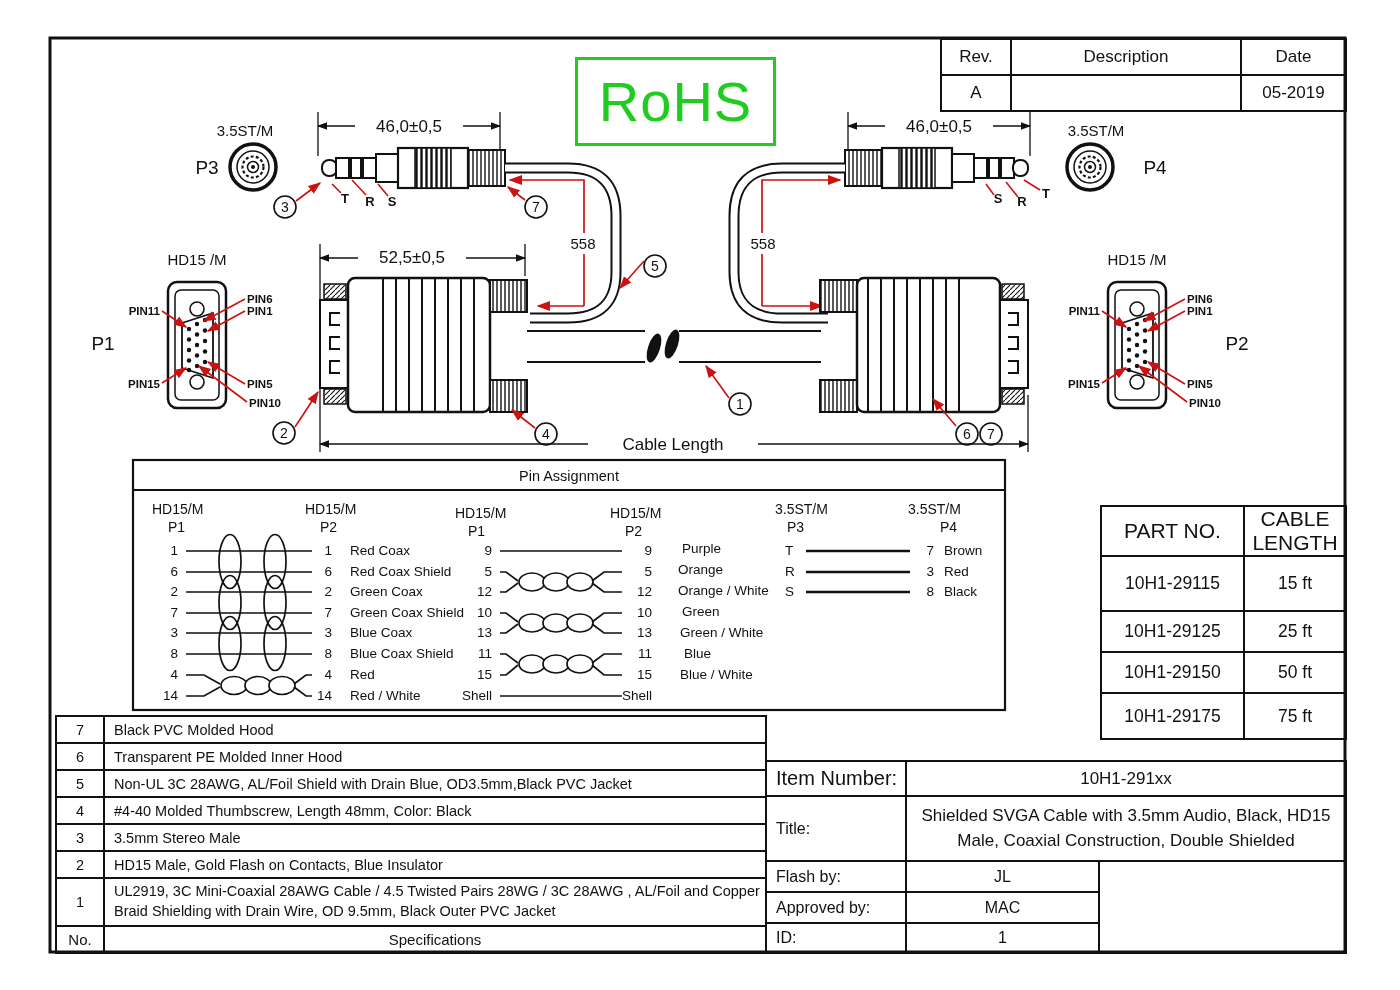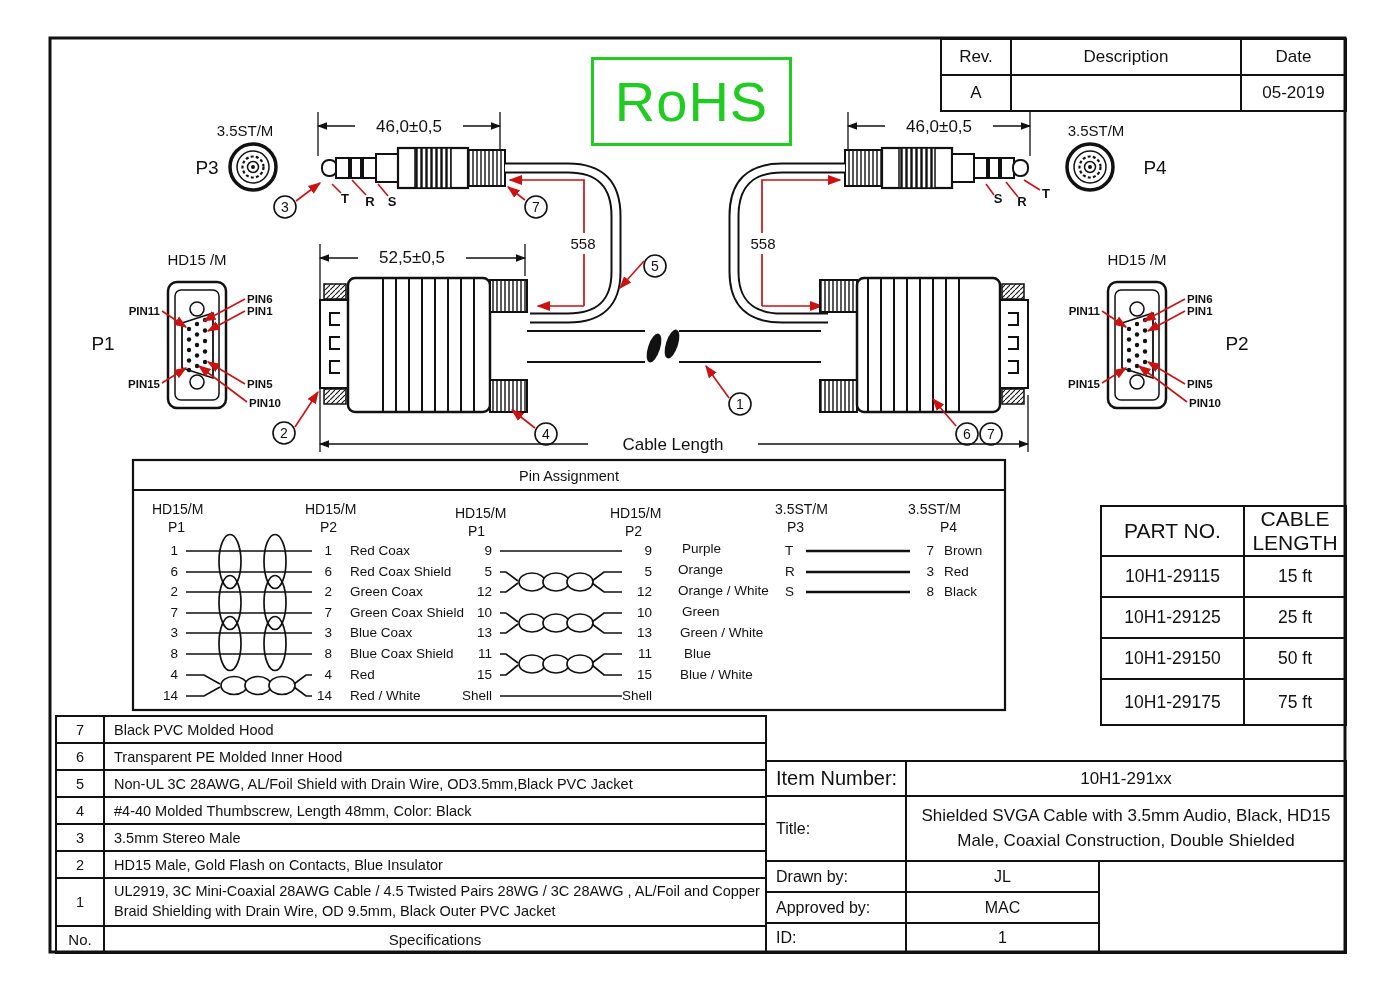--- a/index.html
+++ b/index.html
@@ -1,21 +1,21 @@
 <!DOCTYPE html>
 <html><head>
 <meta charset="utf-8">
 <style>
   html,body{margin:0;padding:0;background:#fff;}
   body{width:1400px;height:990px;position:relative;font-family:"Liberation Sans",sans-serif;color:#111;}
   .abs{position:absolute;}
   svg text{font-family:"Liberation Sans",sans-serif;fill:#111;}
   table{border-collapse:collapse;table-layout:fixed;}
   td,th{border:2.5px solid #111;padding:0;font-family:"Liberation Sans",sans-serif;color:#111;}
-  .rohs-box{border:3px solid #1fcc1f;display:flex;align-items:center;justify-content:center;margin-left:16px;}
+  .rohs-box{border:3px solid #1fcc1f;display:flex;align-items:center;justify-content:center;}
   .rohs-box span{color:#1fcc1f;font-size:56px;letter-spacing:1px;}
   .cell-c{text-align:center;vertical-align:middle;}
   .cell-l{text-align:left;vertical-align:middle;padding-left:9px;}
   .logo-wrap{position:relative;width:100%;height:100%;overflow:hidden;}
 </style>
 </head>
 <body>
 
 <svg class="abs" style="left:0;top:0;" width="1400" height="990" viewBox="0 0 1400 990">
   <defs>
@@ -436,21 +436,21 @@
 <table class="abs" style="left:1100px;top:505px;width:245px;">
   <colgroup>
       <col style="width:143px">
       <col style="width:102px">
     </colgroup>
   <tbody>
       <tr style="height:42px;font-size:21px;">
     <td class="cell-c">PART NO.</td>
     <td class="cell-c" style="line-height:1.15;">CABLE LENGTH</td>
   </tr>
-  <tr style="height:41px;font-size:17.5px;">
+  <tr style="height:55px;font-size:17.5px;">
     <td class="cell-c">10H1-29115</td>
     <td class="cell-c">15 ft</td>
   </tr>
   <tr style="height:41px;font-size:17.5px;">
     <td class="cell-c">10H1-29125</td>
     <td class="cell-c">25 ft</td>
   </tr>
   <tr style="height:41px;font-size:17.5px;">
     <td class="cell-c">10H1-29150</td>
     <td class="cell-c">50 ft</td>
@@ -471,21 +471,21 @@
       <tr style="height:27px;font-size:14.5px;">
     <td class="cell-c">7</td>
     <td class="cell-l">Black PVC Molded Hood</td>
   </tr>
   <tr style="height:27px;font-size:14.5px;">
     <td class="cell-c">6</td>
     <td class="cell-l">Transparent PE Molded  Inner Hood</td>
   </tr>
   <tr style="height:27px;font-size:14.5px;">
     <td class="cell-c">5</td>
-    <td class="cell-l">Non-UL 3C 28AWG, AL/Foil Shield with Drain Wire, OD3.5mm,Black PVC Jacket</td>
+    <td class="cell-l">Non-UL 3C 28AWG, AL/Foil Shield with Drain Blue, OD3.5mm,Black PVC Jacket</td>
   </tr>
   <tr style="height:27px;font-size:14.5px;">
     <td class="cell-c">4</td>
     <td class="cell-l">#4-40 Molded Thumbscrew, Length 48mm, Color: Black</td>
   </tr>
   <tr style="height:27px;font-size:14.5px;">
     <td class="cell-c">3</td>
     <td class="cell-l">3.5mm Stereo Male</td>
   </tr>
   <tr style="height:27px;font-size:14.5px;">
@@ -512,21 +512,21 @@
   <tbody>
       <tr style="height:35px;">
     <td class="cell-l" style="font-size:20px;">Item Number:</td>
     <td class="cell-c" style="font-size:17px;" colspan="2">10H1-291xx</td>
   </tr>
   <tr style="height:65px;">
     <td class="cell-l" style="font-size:16px;margin-top:36px;">Title:</td>
     <td class="cell-c" style="font-size:17px;line-height:1.45;padding:0 6px;" colspan="2">Shielded SVGA Cable with 3.5mm Audio, Black, HD15 Male, Coaxial Construction, Double Shielded</td>
   </tr>
   <tr style="height:31px;">
-    <td class="cell-l" style="font-size:16px;">Drawn by:</td>
+    <td class="cell-l" style="font-size:16px;">Flash by:</td>
     <td class="cell-c" style="font-size:16px;">JL</td>
     <td rowspan="3">
       <div class="logo-wrap">
         
         
         
       </div>
     </td>
   </tr>
   <tr style="height:31px;">

